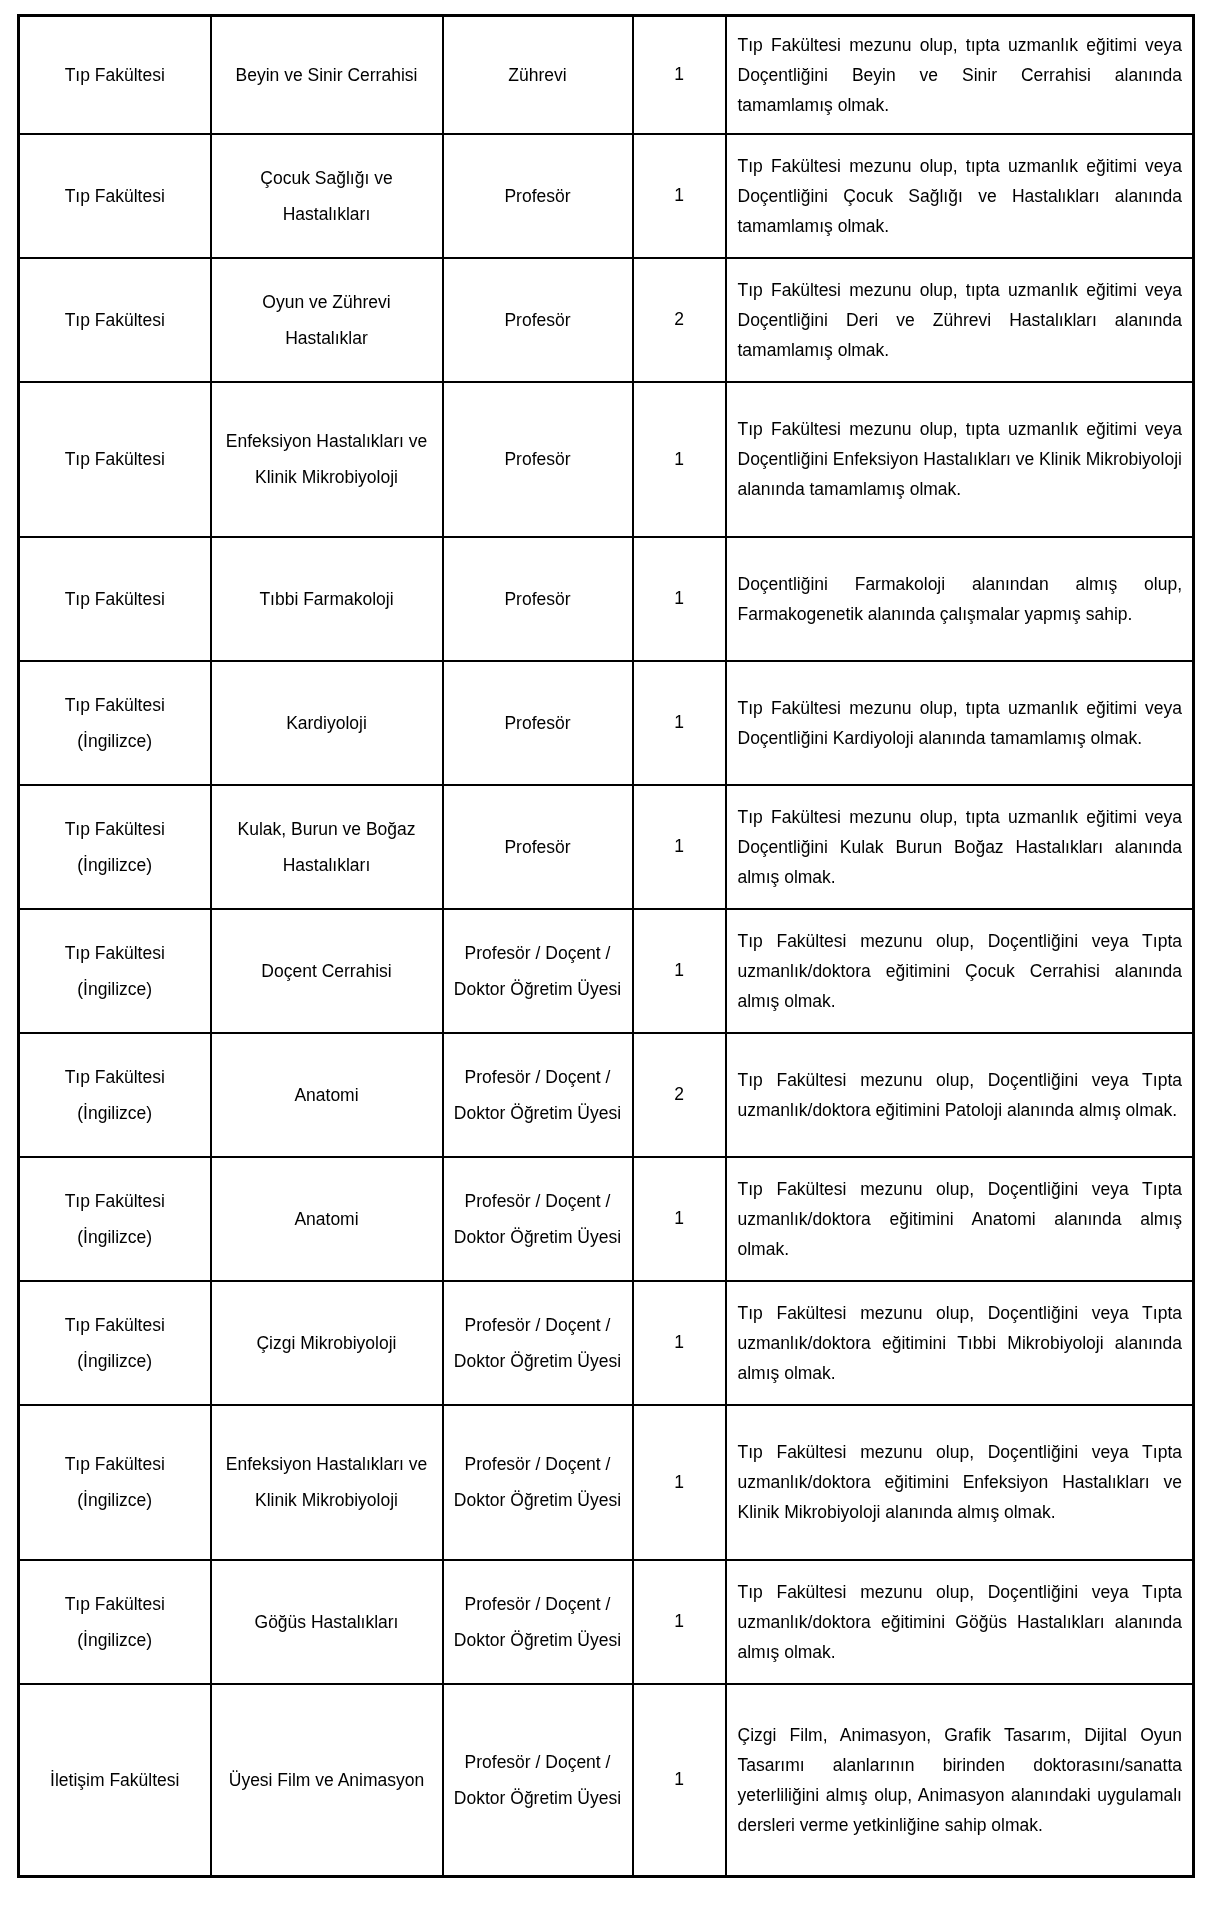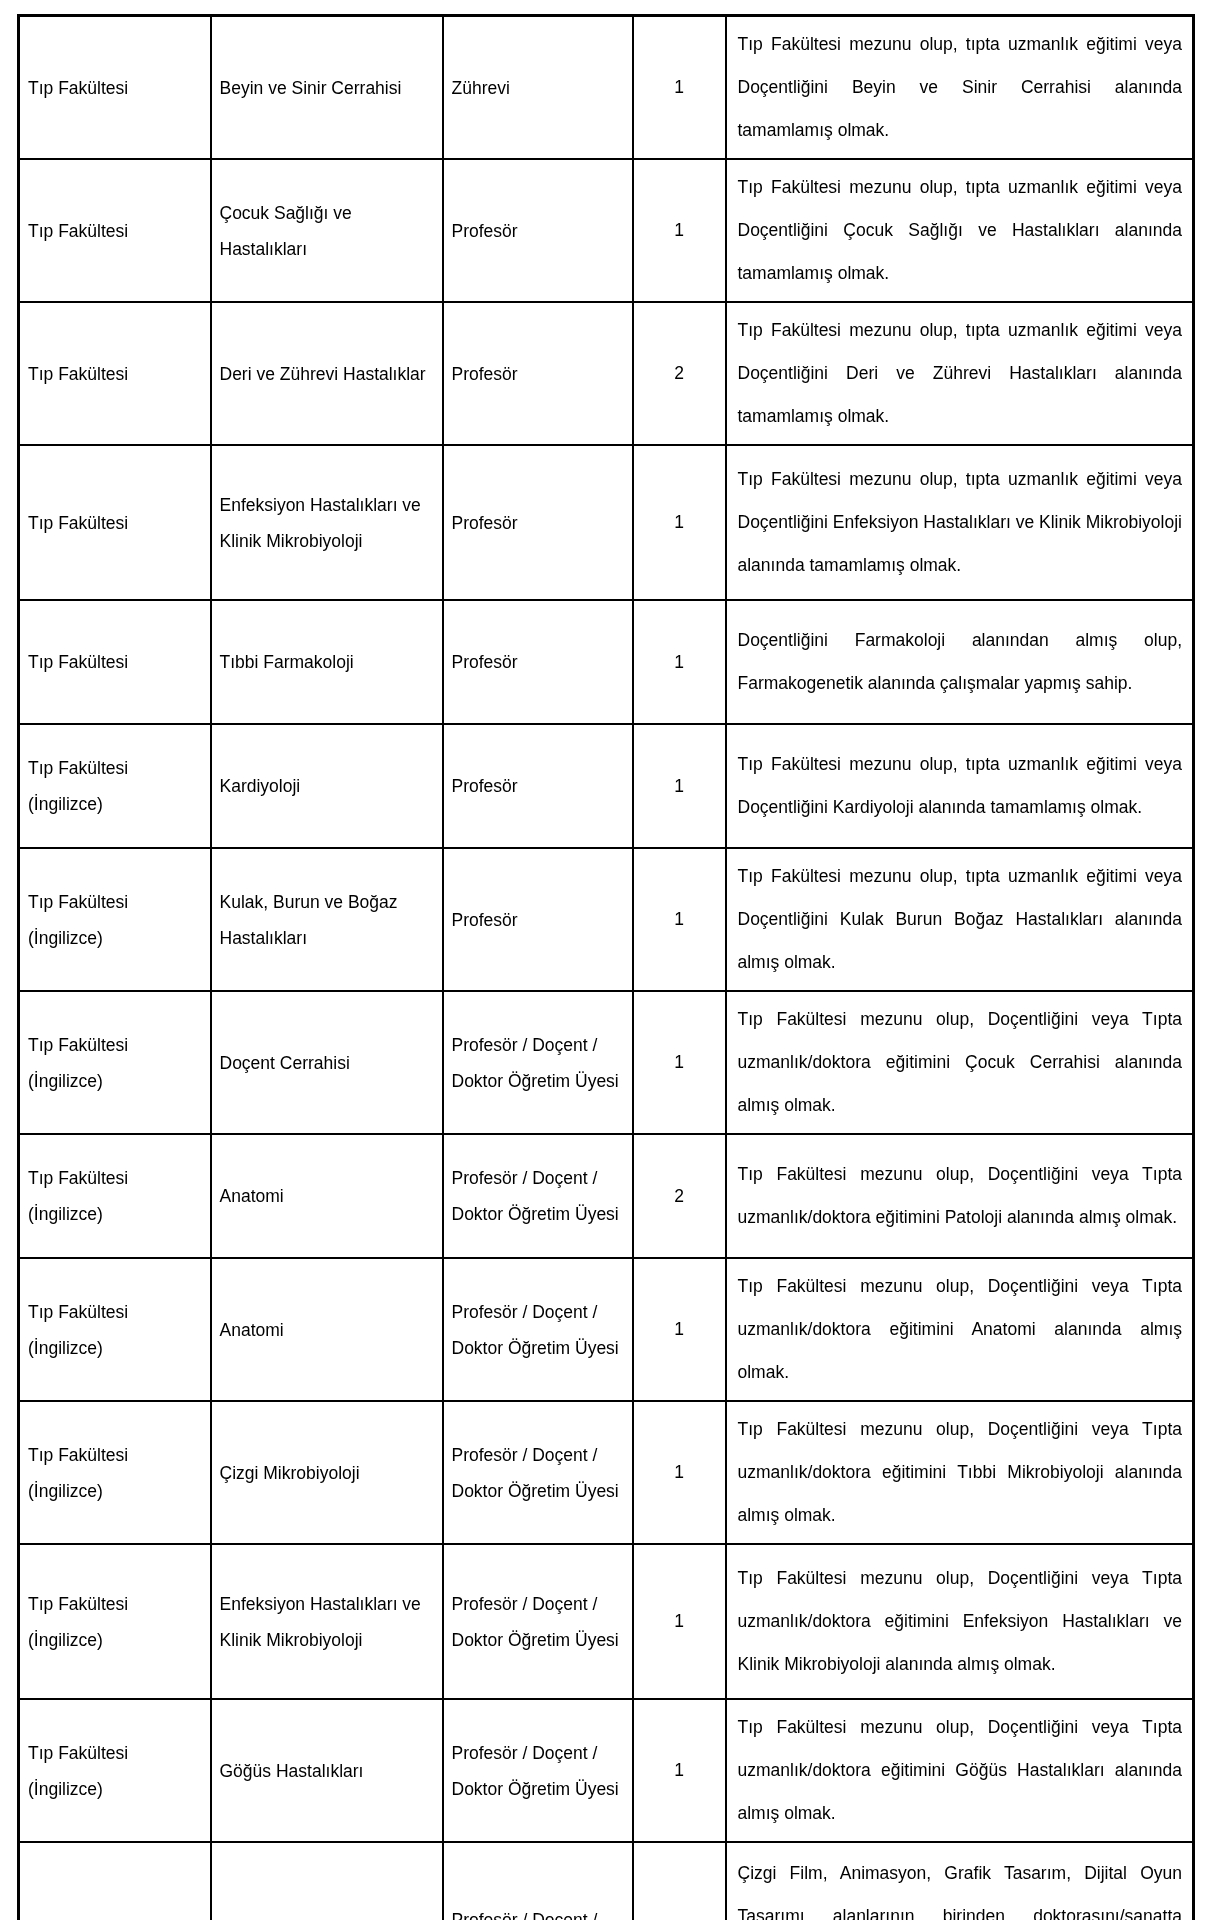--- a/index.html
+++ b/index.html
@@ -21,33 +21,34 @@
     table-layout: fixed;
     border: 3px solid #000000;
   }
   table.postings td {
     border: 2px solid #000000;
     vertical-align: middle;
     font-size: 17.5px;
     overflow: hidden;
   }
   td.cell-center {
+    text-align: center;
     line-height: 36px;
     padding: 4px 8px;
   }
   td.cell-count {
     text-align: center;
     line-height: 31px;
     padding: 4px 4px;
   }
   td.cell-desc {
     text-align: justify;
     text-align-last: left;
     -moz-text-align-last: left;
-    line-height: 43px;
+    line-height: 30px;
     padding: 6px 10px 6px 11px;
   }
 </style>
 </head>
 <body>
 
 <div>
   <table class="postings">
     <colgroup>
       <col style="width:192px">
@@ -66,21 +67,21 @@
         </tr>
         <tr style="height: 124px;">
           <td class="cell-center">Tıp Fakültesi</td>
           <td class="cell-center">Çocuk Sağlığı ve Hastalıkları</td>
           <td class="cell-center">Profesör</td>
           <td class="cell-count">1</td>
           <td class="cell-desc">Tıp Fakültesi mezunu olup, tıpta uzmanlık eğitimi veya Doçentliğini Çocuk Sağlığı ve Hastalıkları alanında tamamlamış olmak.</td>
         </tr>
         <tr style="height: 124px;">
           <td class="cell-center">Tıp Fakültesi</td>
-          <td class="cell-center">Deri ve Zührevi Hastalıklar</td>
+          <td class="cell-center">Oyun ve Zührevi Hastalıklar</td>
           <td class="cell-center">Profesör</td>
           <td class="cell-count">2</td>
           <td class="cell-desc">Tıp Fakültesi mezunu olup, tıpta uzmanlık eğitimi veya Doçentliğini Deri ve Zührevi Hastalıkları alanında tamamlamış olmak.</td>
         </tr>
         <tr style="height: 155px;">
           <td class="cell-center">Tıp Fakültesi</td>
           <td class="cell-center">Enfeksiyon Hastalıkları ve Klinik Mikrobiyoloji</td>
           <td class="cell-center">Profesör</td>
           <td class="cell-count">1</td>
           <td class="cell-desc">Tıp Fakültesi mezunu olup, tıpta uzmanlık eğitimi veya Doçentliğini Enfeksiyon Hastalıkları ve Klinik Mikrobiyoloji alanında tamamlamış olmak.</td>

